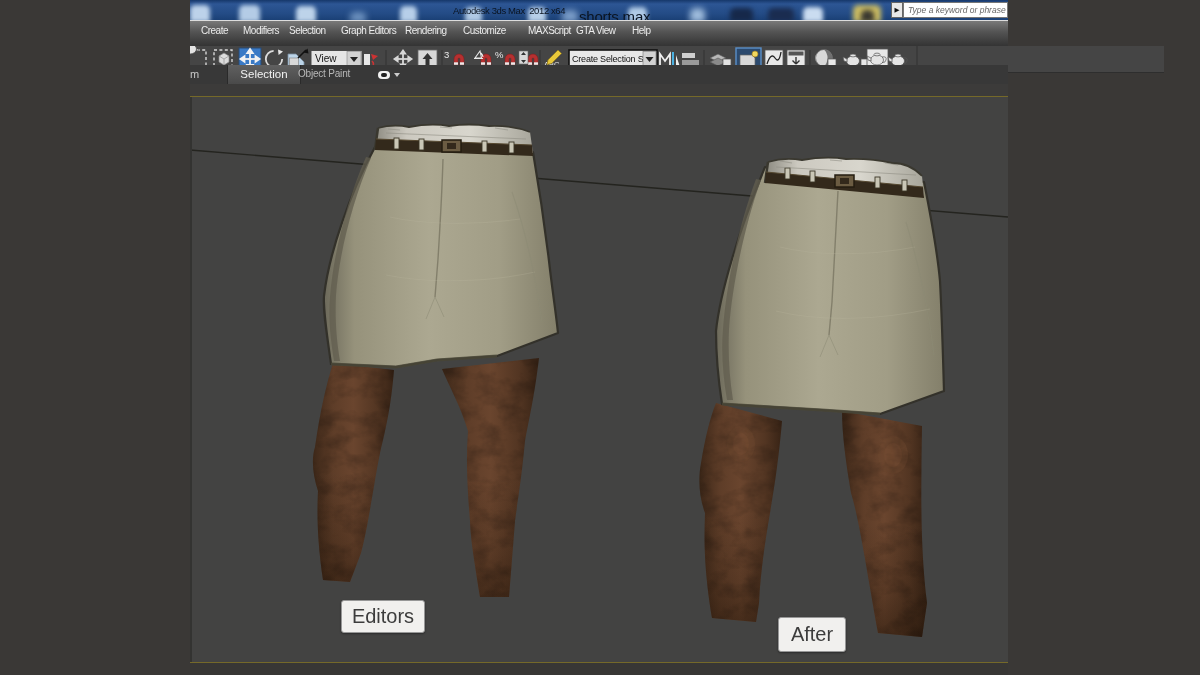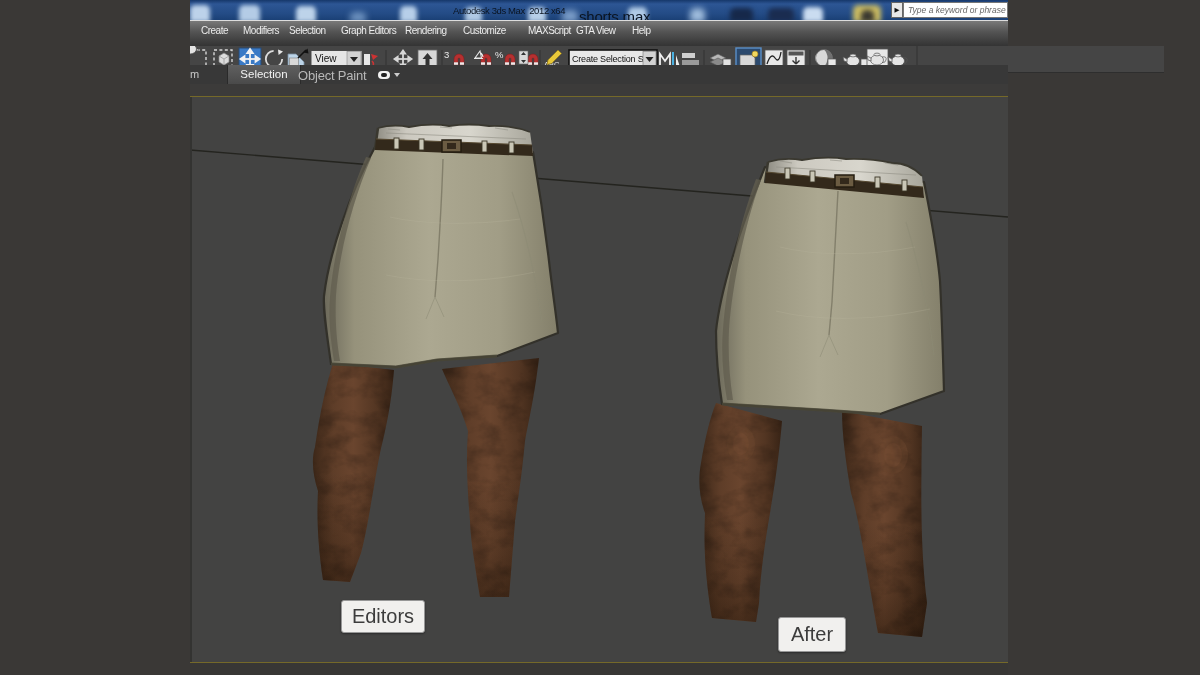--- a/index.html
+++ b/index.html
@@ -9,21 +9,21 @@
 #ttext{position:absolute;top:4.5px;left:263px;font-size:9.5px;color:#0a1422;letter-spacing:-0.4px}
 #fname{position:absolute;top:8px;left:389px;font-size:15px;color:#0a1422;letter-spacing:-0.2px}
 #icarrow{position:absolute;left:701px;top:2px;width:12px;height:16px;background:#e8e8e8;border:1px solid #666;box-sizing:border-box;color:#111;font-size:6.5px;line-height:14px;text-align:center}
 #icsearch{position:absolute;left:713px;top:2px;width:105px;height:16px;background:#fff;border:1px solid #777;box-sizing:border-box;font-style:italic;font-size:8.5px;color:#666;line-height:14px;padding-left:4px}
 #menu{position:absolute;left:0;top:21px;width:818px;height:31px;background:linear-gradient(#7a7a7a,#545454 35%,#3c3c3c 68%,#272727)}
 #menu span{position:absolute;top:3.5px;font-size:10px;color:#ececec;letter-spacing:-0.5px}
 #tools{position:absolute;left:0;top:46px;width:974px;height:27px;background:#454545;border-bottom:1px solid #2e2e2e;box-sizing:border-box}
 #tabs{position:absolute;left:0;top:65px;width:818px;height:19px;background:#383838}
 #seltab{position:absolute;left:37px;top:0;width:72px;height:19px;background:linear-gradient(#606060,#4a4a4a);border-left:1px solid #2a2a2a;border-right:1px solid #2a2a2a;color:#f2f2f2;font-size:11.5px;text-align:center;line-height:19px}
 #tabm{position:absolute;left:0;top:3px;color:#c8c8c8;font-size:11px}
-#objpaint{position:absolute;left:108px;top:3px;color:#b8b8b8;font-size:13px;letter-spacing:-0.2px}
+#objpaint{position:absolute;left:108px;top:3px;color:#b8b8b8;font-size:10px;letter-spacing:-0.2px}
 #pill{position:absolute;left:188px;top:5.5px;width:12px;height:8px;background:#f2f2f2;border-radius:4px}
 #pill::after{content:"";position:absolute;left:3px;top:2px;width:6px;height:4px;background:#222;border-radius:2px}
 #pillcaret{position:absolute;left:204px;top:8px;width:0;height:0;border-left:3.5px solid transparent;border-right:3.5px solid transparent;border-top:4px solid #ccc}
 #ribbon{position:absolute;left:0;top:84px;width:818px;height:12px;background:#3c3b3a}
 #vp{position:absolute;left:0;top:96px;width:818px;height:567px;background:#434342;border-top:1px solid #756929;border-bottom:1px solid #756929;box-sizing:border-box}
 #bottom{position:absolute;left:0;top:663px;width:818px;height:12px;background:#383735}
 .lbl{position:absolute;background:#f1f0ee;border:1px solid #979797;border-radius:3px;color:#3c3c3c;font-size:20px;text-align:center;box-shadow:0 1px 2px rgba(0,0,0,0.35)}
 #lb{left:151px;top:503px;width:82px;height:31px;line-height:31px}
 #la{left:588px;top:520px;width:66px;height:33px;line-height:33px}
 </style></head>

